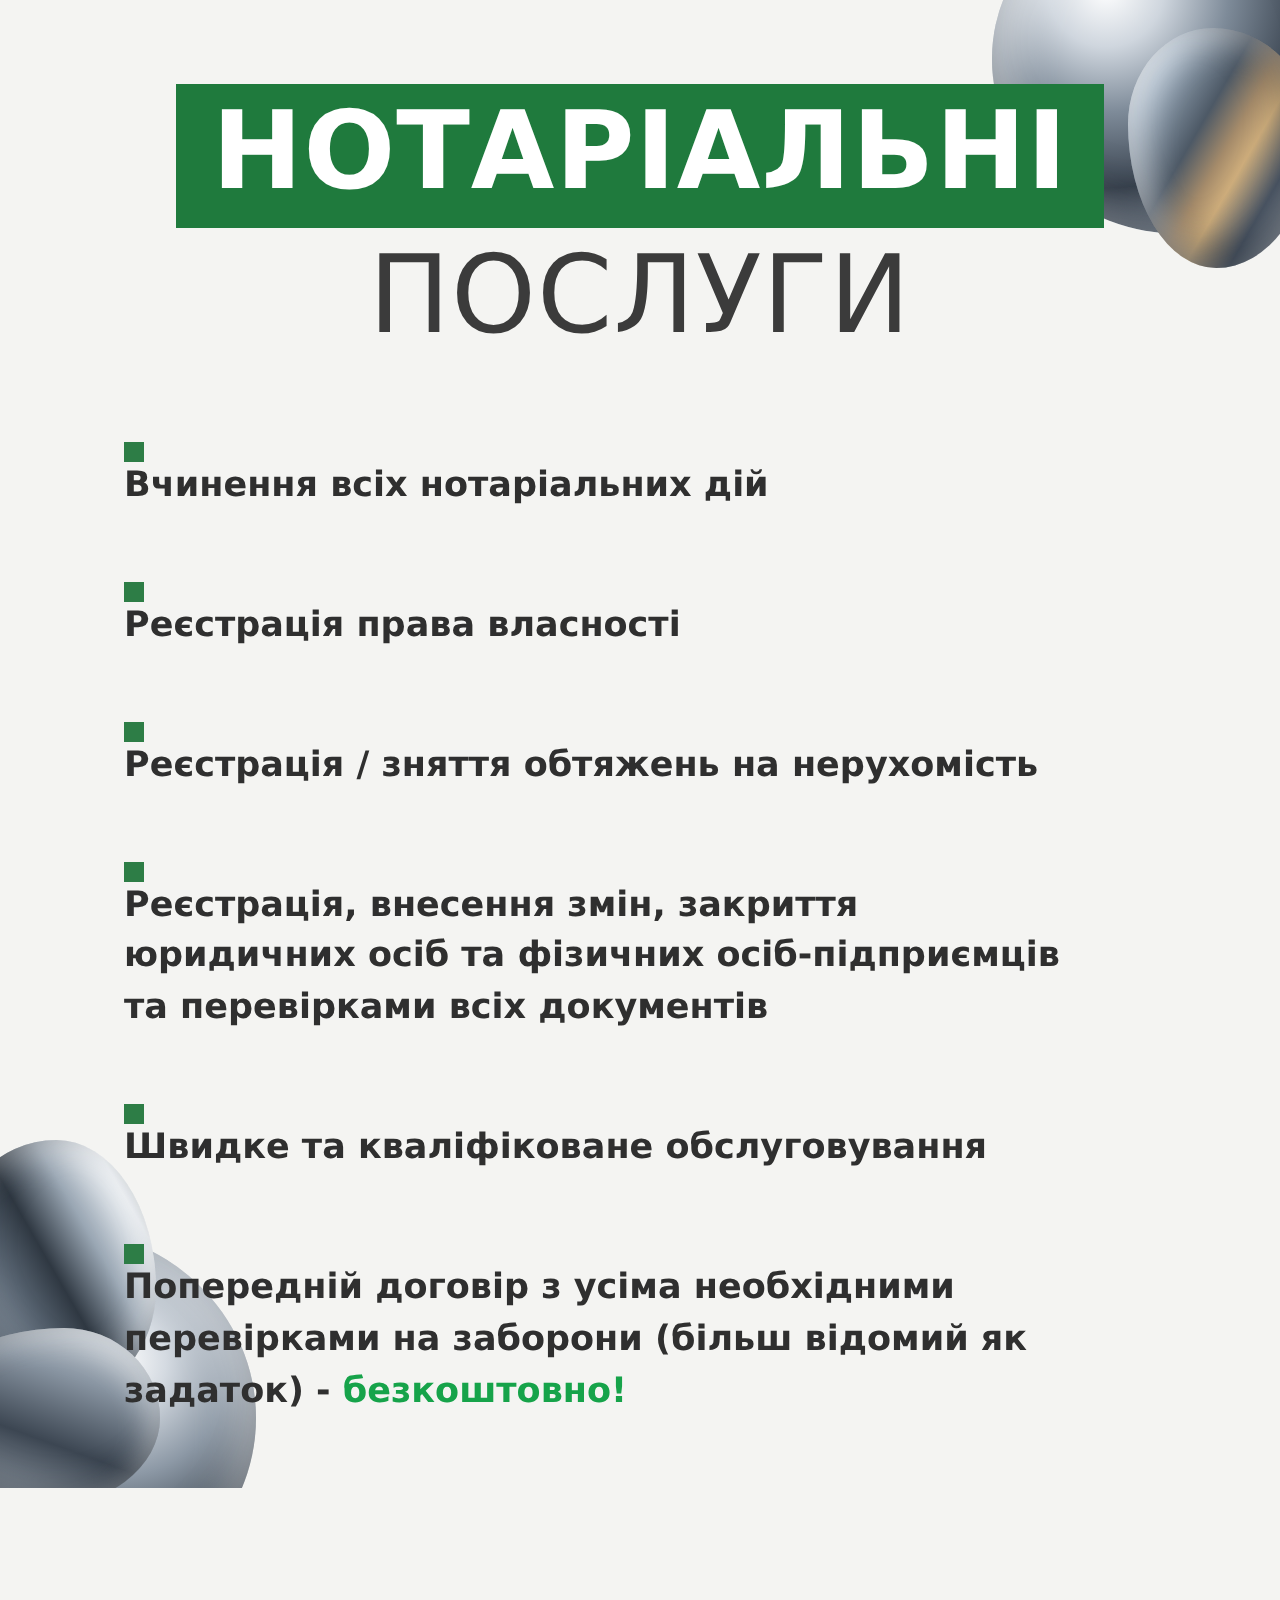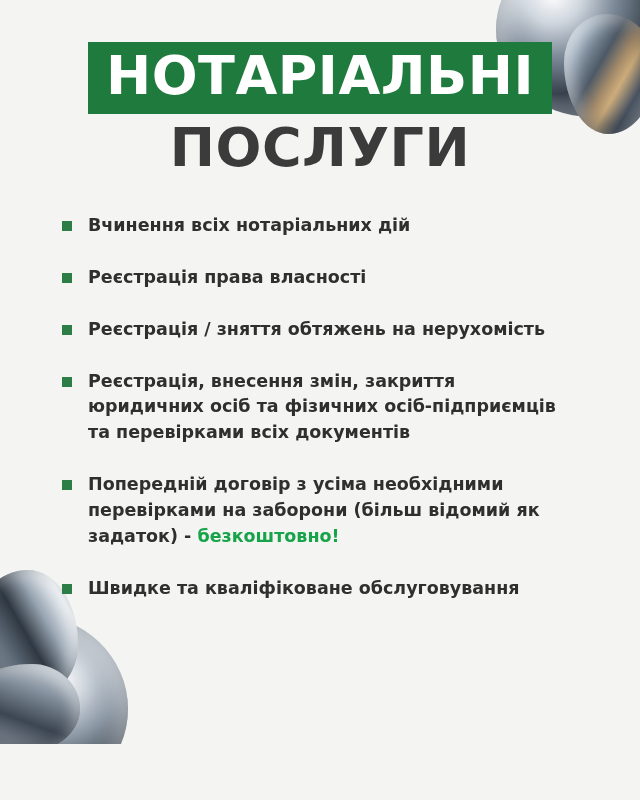--- a/index.html
+++ b/index.html
@@ -95,34 +95,35 @@
     font-weight: 700;
     letter-spacing: 0.5px;
     padding: 6px 18px 10px 18px;
   }
   .title-line2 {
     display: block;
     margin-top: 6px;
     color: #3b3b3b;
     font-size: 54px;
     line-height: 1.05;
-    font-weight: 700;
+    font-weight: 400;
     letter-spacing: 0.5px;
   }
 
   
   .services {
     position: relative;
     z-index: 3;
     margin: 36px 46px 0 62px;
   }
   .service-item {
     display: flex;
     align-items: flex-start;
     margin-bottom: 26px;
+    flex-direction: column;
   }
   .bullet {
     flex: 0 0 auto;
     width: 10px;
     height: 10px;
     background: #2d7d46;
     margin-top: 8px;
     margin-right: 16px;
   }
   .service-text {
@@ -171,22 +172,22 @@
     </div>
 
     <div class="service-item">
       <span class="bullet"></span>
       <span class="service-text">Реєстрація, внесення змін, закриття юридичних осіб та фізичних осіб-підприємців та перевірками всіх документів</span>
     </div>
 
 
     <div class="service-item">
       <span class="bullet"></span>
-      <span class="service-text"><span>Попередній договір з усіма необхідними перевірками на заборони (більш відомий як задаток)  - </span><span class="free-note">безкоштовно!</span></span>
+      <span class="service-text">Швидке та кваліфіковане обслуговування</span>
     </div>
 
     <div class="service-item">
       <span class="bullet"></span>
-      <span class="service-text">Швидке та кваліфіковане обслуговування</span>
+      <span class="service-text"><span>Попередній договір з усіма необхідними перевірками на заборони (більш відомий як задаток)  - </span><span class="free-note">безкоштовно!</span></span>
     </div>
 
   </div>
 </div>
 
 </body></html>

